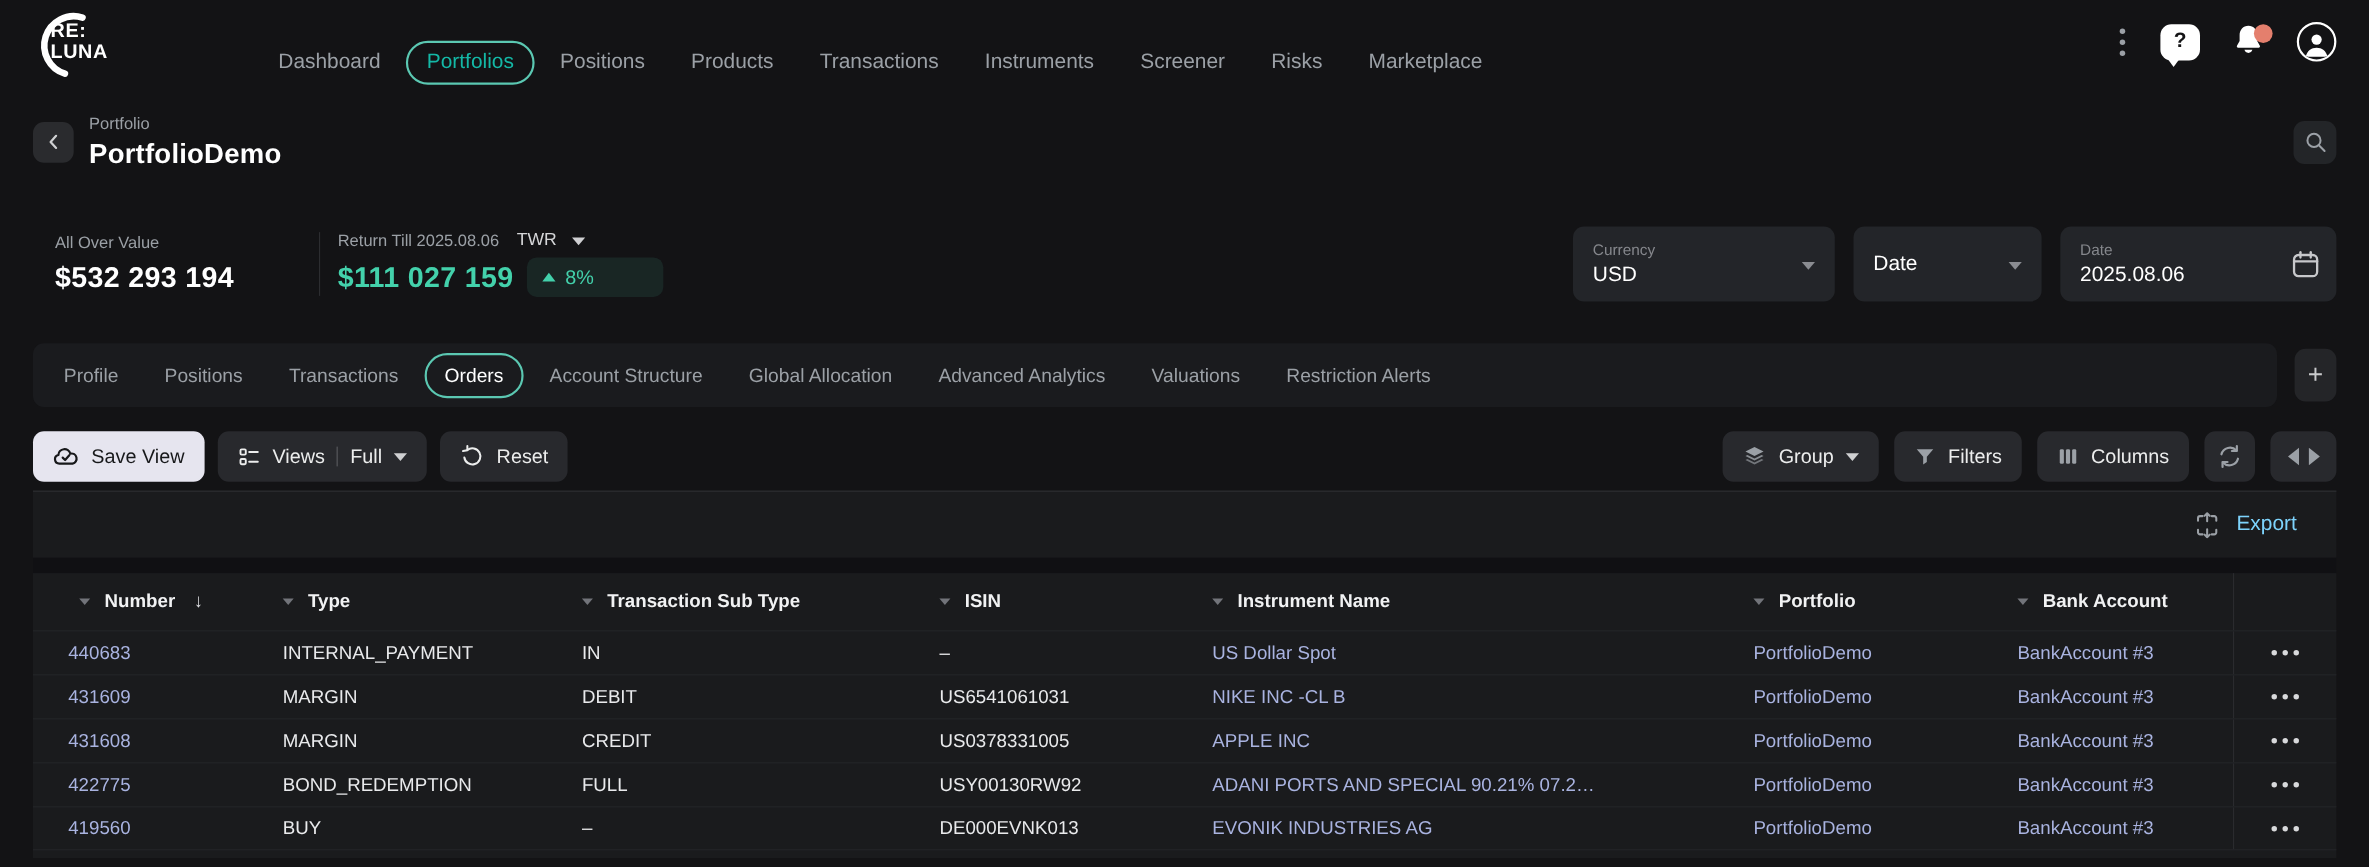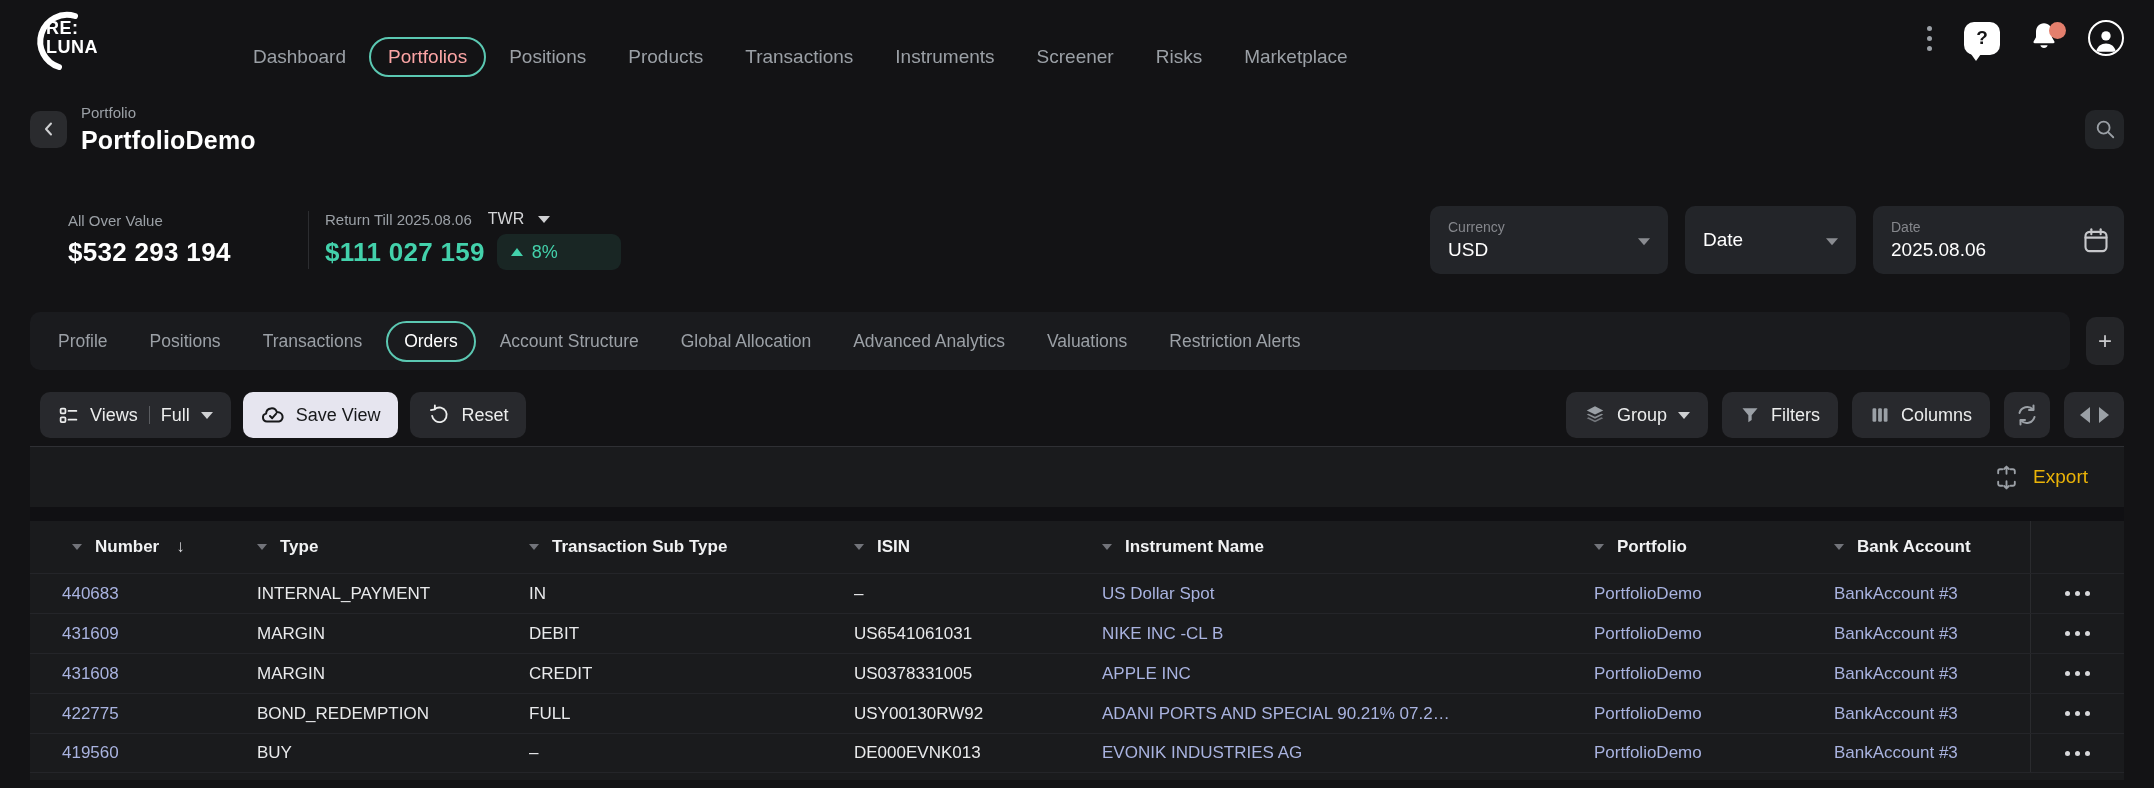--- a/index.html
+++ b/index.html
@@ -12,21 +12,21 @@
 
   
   .topnav { height:76px; display:flex; align-items:center; padding:0 30px; }
   .logo { position:relative; display:flex; align-items:center; width:150px; height:64px; }
   .logo svg { position:absolute; left:0; top:3px; }
   .logo-text { margin-left:16px; display:flex; flex-direction:column; line-height:1.05; }
   .logo-text span { font-weight:bold; font-size:18px; letter-spacing:.5px; color:#fff; }
   .mainnav { margin-left:54px; display:flex; align-items:flex-end; gap:4px; }
   .nav-item { font-size:19px; color:#9ba0a6; padding:7px 17px; border:2px solid transparent;
               border-radius:22px; cursor:pointer; white-space:nowrap; }
-  .nav-item.active { color:#fca5a5; border-color:#5bc8b2;margin-top:38px; }
+  .nav-item.active { color:#14b8a6; border-color:#5bc8b2;margin-top:38px; }
   .nav-right { margin-left:auto; display:flex; align-items:center; gap:28px; }
   .kebab { display:flex; flex-direction:column; gap:5px; padding:4px; cursor:pointer; }
   .kebab i { width:5px; height:5px; border-radius:50%; background:#9ba0a6; }
   .help-bubble { position:relative; width:36px; height:33px; background:#fff; border-radius:10px;
                  display:flex; align-items:center; justify-content:center;
                  font-weight:bold; font-size:19px; color:#141416; cursor:pointer; }
   .help-bubble::after { content:""; position:absolute; left:7px; bottom:-6px;
                  border-left:5px solid transparent; border-right:5px solid transparent;
                  border-top:7px solid #fff; }
   .bell-wrap { position:relative; cursor:pointer; }
@@ -39,21 +39,21 @@
   .title-row { margin-top:14px; height:78px; display:flex; align-items:center; padding:0 30px; }
   .back-btn { width:37px; height:37px; border-radius:10px; background:#2a2b2e; border:none;
               display:flex; align-items:center; justify-content:center; cursor:pointer; flex:none; }
   .title-block { margin-left:14px; display:flex; flex-direction:column; gap:5px; }
   .breadcrumb { font-size:15px; color:#9ba0a6; }
   .page-title { font-size:25px; font-weight:bold; color:#fff; letter-spacing:.2px; }
   .search-btn { margin-left:auto; width:39px; height:39px; border-radius:10px; background:#232528;
                 border:none; display:flex; align-items:center; justify-content:center; cursor:pointer; }
 
   
-  .summary-row { margin-top:24px; height:96px; display:flex; align-items:center; padding:0 30px 0 68px; }
+  .summary-row { margin-top:24px; height:96px; display:flex; align-items:center; padding:0 30px 0 50px; }
   .metric-label { font-size:15px; color:#9ba0a6; margin-bottom:8px; }
   .metric-value { font-size:26px; font-weight:bold; color:#fff; letter-spacing:.3px; }
   .metric-main { width:240px; flex:none; }
   .v-divider { width:1px; height:58px; background:#2c2d30; flex:none; }
   .metric-return { margin-left:16px; flex:none; }
   .return-label-row { display:flex; align-items:center; margin-bottom:6px; }
   .return-method { margin-left:16px; font-size:16px; color:#d5d6d8; display:flex; align-items:center;
                    gap:14px; cursor:pointer; }
   .metric-value.positive { color:#43d1ab; }
   .return-value-row { display:flex; align-items:center; }
@@ -104,21 +104,21 @@
   .tri-left { width:0; height:0; border-top:8px solid transparent; border-bottom:8px solid transparent;
               border-right:10px solid #9ba0a6; }
   .tri-right { width:0; height:0; border-top:8px solid transparent; border-bottom:8px solid transparent;
                border-left:10px solid #9ba0a6; }
 
   
   .table-panel { margin:8px 30px 0; border-top:1px solid #2f3034; background:#1a1b1d;
                  height:334px; }
   .export-row { height:60px; display:flex; justify-content:flex-end; align-items:center;
                 padding-right:36px; }
-  .export-btn { display:flex; align-items:center; gap:13px; color:#eab308; font-size:19px; cursor:pointer; }
+  .export-btn { display:flex; align-items:center; gap:13px; color:#7dd3fc; font-size:19px; cursor:pointer; }
   .panel-gap { height:14px; background:#101013; }
   .grid-head, .grid-row { display:grid;
       grid-template-columns:195px 272px 325px 248px 492px 240px 228px 94px; }
   .grid-head { height:52px; align-items:center; }
   .gh { display:flex; align-items:center; gap:13px; padding-left:32px; font-weight:bold;
         font-size:17px; color:#f1f2f3; cursor:pointer; }
   .gh:first-child { padding-left:42px; }
   .fcaret { width:0; height:0; border-left:5.5px solid transparent; border-right:5.5px solid transparent;
             border-top:6.5px solid #72747a; flex:none; cursor:pointer; }
   .sort-arrow { font-size:17px; color:#dcdde0; margin-left:4px; font-weight:normal; }
@@ -255,38 +255,38 @@
     <a class="tab">Account Structure</a>
     <a class="tab">Global Allocation</a>
     <a class="tab">Advanced Analytics</a>
     <a class="tab">Valuations</a>
     <a class="tab">Restriction Alerts</a>
   </div>
   <button class="add-tab">+</button>
 </div>
 
 <div class="toolbar">
+  <button class="btn light">
+    <svg width="24" height="24" viewBox="0 0 24 24" fill="none" stroke="#17181a" stroke-width="2" stroke-linecap="round" stroke-linejoin="round">
+      <path d="M6 18.5a4 4 0 0 1-.9-7.9 5.5 5.5 0 0 1 10.8-1.2 4.2 4.2 0 0 1 2.1 9.1z"></path>
+      <path d="M9 13l2.2 2.2L15 10.8"></path>
+    </svg>
+    <span>Save View</span>
+  </button>
   <button class="btn views-btn">
     <svg width="21" height="21" viewBox="0 0 24 24" fill="none" stroke="#eceded" stroke-width="2" stroke-linecap="round">
       <rect x="3" y="4" width="5.5" height="5.5" rx="1.2"></rect>
         <line x1="12" y1="6.8" x2="21" y2="6.8"></line>
       <rect x="3" y="14" width="5.5" height="5.5" rx="1.2"></rect>
         <line x1="12" y1="16.8" x2="21" y2="16.8"></line>
     </svg>
     <span>Views</span>
     <span class="views-sep"></span>
     <span>Full</span>
     <span class="caret"></span>
-  </button>
-  <button class="btn light">
-    <svg width="24" height="24" viewBox="0 0 24 24" fill="none" stroke="#17181a" stroke-width="2" stroke-linecap="round" stroke-linejoin="round">
-      <path d="M6 18.5a4 4 0 0 1-.9-7.9 5.5 5.5 0 0 1 10.8-1.2 4.2 4.2 0 0 1 2.1 9.1z"></path>
-      <path d="M9 13l2.2 2.2L15 10.8"></path>
-    </svg>
-    <span>Save View</span>
   </button>
   <button class="btn">
     <svg width="22" height="22" viewBox="0 0 24 24" fill="none" stroke="#eceded" stroke-width="2" stroke-linecap="round" stroke-linejoin="round">
       <path d="M7.5 5.5 A 8 8 0 1 1 4.5 13"></path>
       <polyline points="7.5,1.5 7.5,5.8 3.2,6.6"></polyline>
     </svg>
     <span>Reset</span>
   </button>
 
   <div class="toolbar-right">

